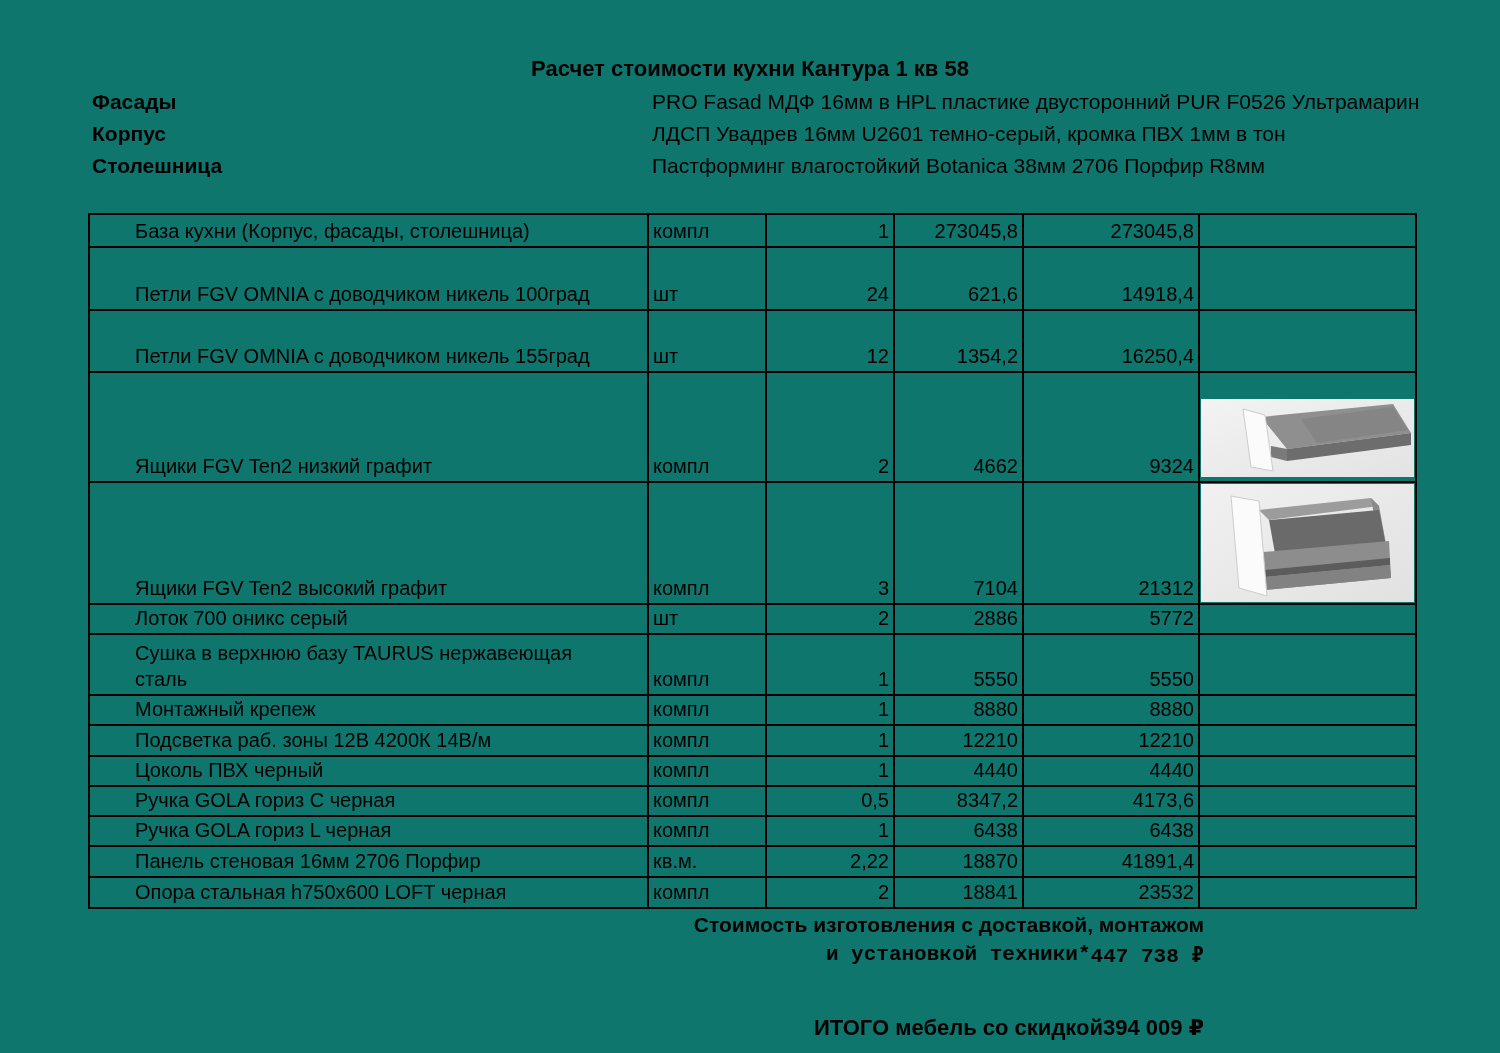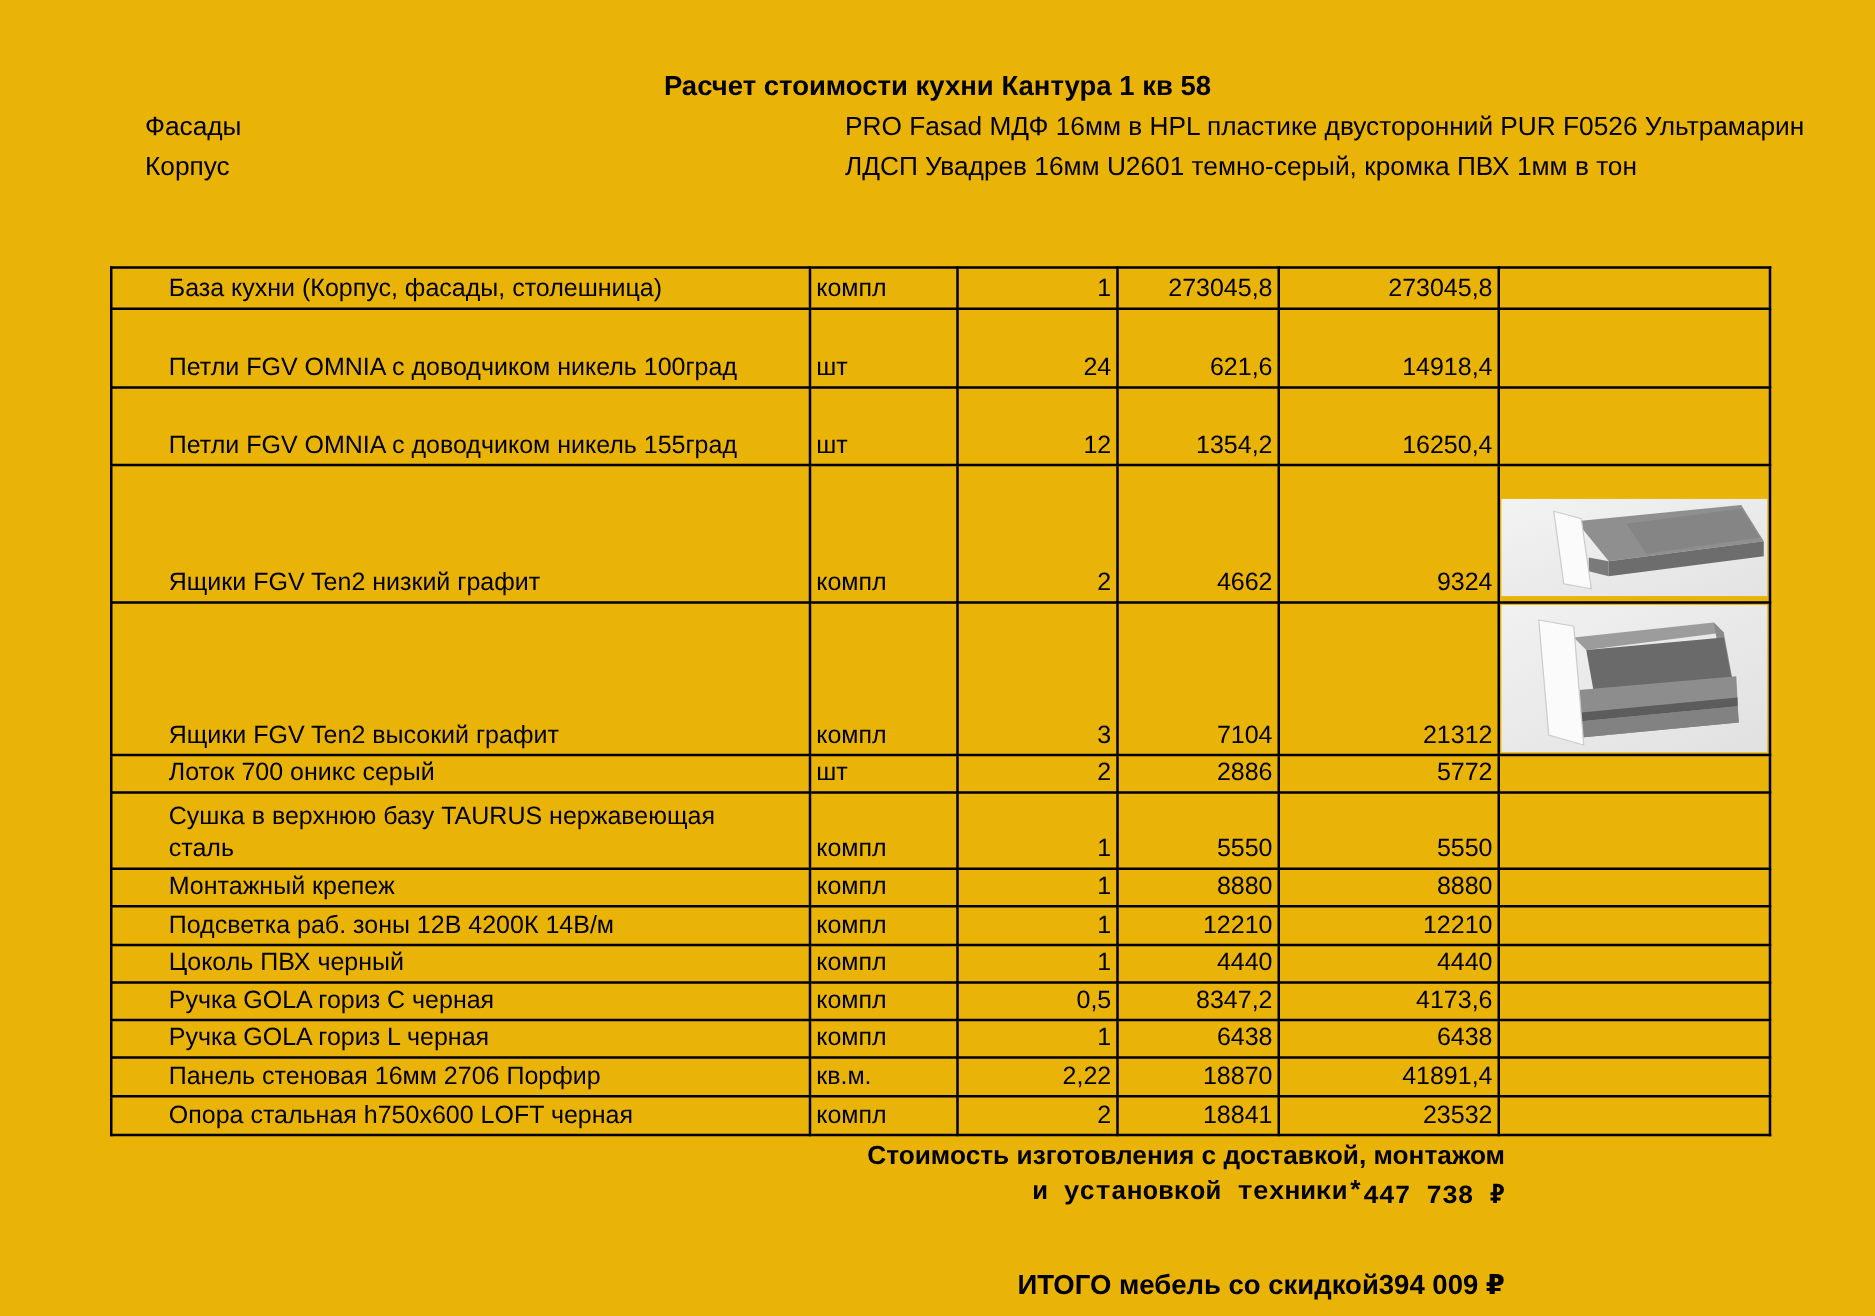--- a/index.html
+++ b/index.html
@@ -1,42 +1,42 @@
 <!DOCTYPE html>
 <html><head>
 <meta charset="utf-8">
 <style>
   * { box-sizing: border-box; }
   html, body { margin: 0; padding: 0; background: #ffffff; }
   .page {
     position: relative;
     width: 1500px;
     height: 1053px;
-    background: #eab308;
+    background: #0f766e;
     overflow: hidden;
     font-family: "Liberation Sans", "DejaVu Sans", sans-serif;
     color: #000000;
   }
   .title {
     position: absolute;
     top: 56px; left: 0;
     width: 1500px;
     text-align: center;
     font-size: 22px;
     font-weight: 700;
   }
   .spec {
     position: absolute;
     left: 92px;
     width: 1408px;
     overflow: hidden;
     white-space: nowrap;
     font-size: 21px;
   }
-  .spec .spec-label { display: inline-block; width: 560px; font-weight: 400; margin-left: 24px; }
+  .spec .spec-label { display: inline-block; width: 560px; font-weight: 700; }
   #spec-0 { top: 90px; }
   #spec-1 { top: 122px; }
   #spec-2 { top: 154px; }
 
   table.items {
     position: absolute;
     left: 88px; top: 213px;
     width: 1327px;
     border-collapse: collapse;
     table-layout: fixed;
@@ -76,20 +76,23 @@
 
 <div class="page">
 
   <div class="title">Расчет стоимости кухни Кантура 1 кв 58</div>
 
   <div class="spec" id="spec-0">
     <span class="spec-label">Фасады</span><span class="spec-value">PRO Fasad МДФ 16мм в HPL пластике двусторонний PUR F0526 Ультрамарин</span>
   </div>
   <div class="spec" id="spec-1">
     <span class="spec-label">Корпус</span><span class="spec-value">ЛДСП Увадрев 16мм U2601 темно-серый, кромка ПВХ 1мм в тон</span>
+  </div>
+  <div class="spec" id="spec-2">
+    <span class="spec-label">Столешница</span><span class="spec-value">Пастформинг влагостойкий Botanica 38мм 2706 Порфир R8мм</span>
   </div>
 
   <table class="items">
     <colgroup>
       <col style="width:559px">
         <col style="width:118px">
         <col style="width:128px">
       <col style="width:129px">
         <col style="width:176px">
         <col style="width:217px">

